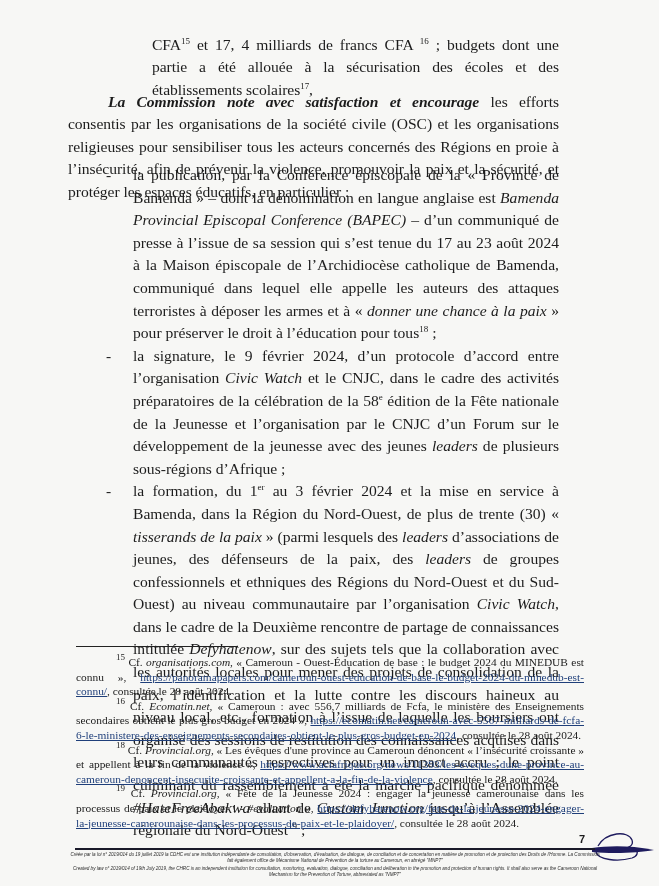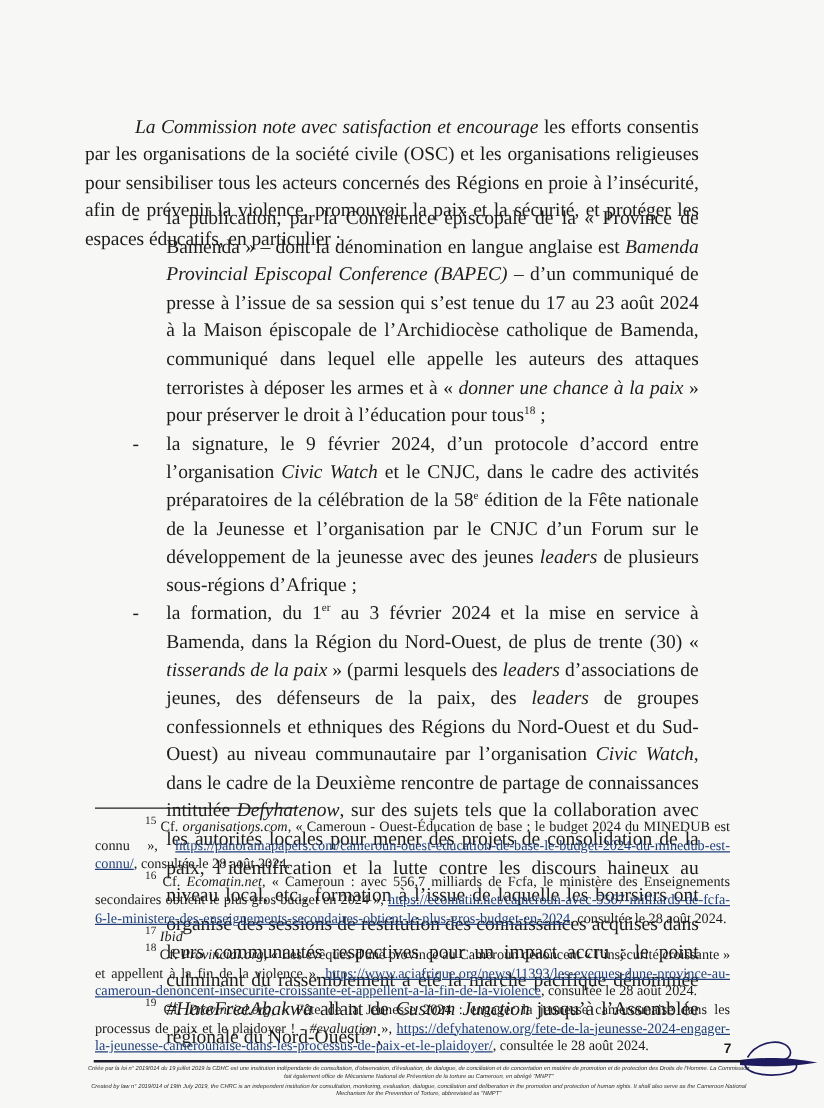--- a/index.html
+++ b/index.html
@@ -10,21 +10,21 @@
     color: #1c1c1c;
     position: relative;
   }
   .page { position: absolute; left: 0; top: 0; width: 659px; height: 886px; }
   .body-text {
     position: absolute; font-size: 15.6px; line-height: 22.6px;
     text-align: justify; letter-spacing: -0.05px;
   }
   #cont-para { left: 152px; top: 18px; width: 407px; }
   #commission-para { left: 68px; top: 75px; width: 491px; text-indent: 40px; }
-  #commission-para b { font-style: italic; font-weight: normal; }
+  #commission-para b { font-style: italic; font-weight: bold; }
   ul.bullets { position: absolute; left: 100px; top: 164px; width: 459px; margin: 0; padding: 0; list-style: none; }
   ul.bullets li { position: relative; padding-left: 33px; text-align: justify; font-size: 15.6px; line-height: 22.6px; margin: 0; }
   ul.bullets li .dash { position: absolute; left: 6px; top: 0; }
   sup { font-size: 9px; line-height: 0; vertical-align: 6px; }
   .fn-rule { position: absolute; left: 76px; top: 646px; width: 162px; border-top: 1.3px solid #222; }
   .footnotes {
     position: absolute; left: 76px; top: 655px; width: 508px;
     font-size: 11.4px; line-height: 14.6px; text-align: justify;
   }
   .footnotes p { margin: 0; text-indent: 40px; }
@@ -38,37 +38,37 @@
   }
   .footer-fr { top: 852px; }
   .footer-en { top: 866px; }
   .signature { position: absolute; left: 588px; top: 826px; width: 70px; height: 38px; }
 </style>
 </head>
 <body>
 
 <div class="page">
 
+  <p class="body-text" id="cont-para">CFA<sup>15</sup> et 17, 4 milliards de francs CFA <sup>16</sup> ; budgets dont une partie a été allouée à la sécurisation des écoles et des établissements scolaires<sup>17</sup>,</p>
 
   <p class="body-text" id="commission-para">
     <b>La Commission note avec satisfaction et encourage</b><span> les efforts consentis par les organisations de la société civile (OSC) et les organisations religieuses pour sensibiliser tous les acteurs concernés des Régions en proie à l’insécurité, afin de prévenir la violence, promouvoir la paix et la sécurité, et protéger les espaces éducatifs, en particulier :</span>
   </p>
 
   <ul class="bullets">
     <li><span class="dash">-</span><span>la publication, par la Conférence épiscopale de la « Province de Bamenda » – dont la dénomination en langue anglaise est <i>Bamenda Provincial Episcopal Conference (BAPEC)</i> – d’un communiqué de presse à l’issue de sa session qui s’est tenue du 17 au 23 août 2024 à la Maison épiscopale de l’Archidiocèse catholique de Bamenda, communiqué dans lequel elle appelle les auteurs des attaques terroristes à déposer les armes et à « <i>donner une chance à la paix</i> » pour préserver le droit à l’éducation pour tous<sup>18</sup> ;</span></li>
     <li><span class="dash">-</span><span>la signature, le 9 février 2024, d’un protocole d’accord entre l’organisation <i>Civic Watch</i> et le CNJC, dans le cadre des activités préparatoires de la célébration de la 58<sup>e</sup> édition de la Fête nationale de la Jeunesse et l’organisation par le CNJC d’un Forum sur le développement de la jeunesse avec des jeunes <i>leaders</i> de plusieurs sous-régions d’Afrique ;</span></li>
     <li><span class="dash">-</span><span>la formation, du 1<sup>er</sup> au 3 février 2024 et la mise en service à Bamenda, dans la Région du Nord-Ouest, de plus de trente (30) « <i>tisserands de la paix</i> » (parmi lesquels des <i>leaders</i> d’associations de jeunes, des défenseurs de la paix, des <i>leaders</i> de groupes confessionnels et ethniques des Régions du Nord-Ouest et du Sud-Ouest) au niveau communautaire par l’organisation <i>Civic Watch</i>, dans le cadre de la Deuxième rencontre de partage de connaissances intitulée <i>Defyhatenow</i>, sur des sujets tels que la collaboration avec les autorités locales pour mener des projets de consolidation de la paix, l’identification et la lutte contre les discours haineux au niveau local, etc., formation à l’issue de laquelle les boursiers ont organisé des sessions de restitution des connaissances acquises dans leurs communautés respectives pour un impact accru ; le point culminant du rassemblement a été la marche pacifique dénommée <i>#HateFreeAbakwa</i> allant de <i>Custom Junction</i> jusqu’à l’Assemblée régionale du Nord-Ouest<sup>19</sup> ;</span></li>
   </ul>
 
   <div class="fn-rule"></div>
 
   <div class="footnotes">
     <p><sup>15</sup><span> Cf. <i>organisations.com</i>, « Cameroun - Ouest-Éducation de base : le budget 2024 du MINEDUB est connu », <a>https://panoramapapers.com/cameroun-ouest-education-de-base-le-budget-2024-du-minedub-est-connu/</a>, consultée le 28 août 2024.</span></p>
     <p><sup>16</sup><span> Cf. <i>Ecomatin.net</i>, « Cameroun : avec 556,7 milliards de Fcfa, le ministère des Enseignements secondaires obtient le plus gros budget en 2024 », <a>https://ecomatin.net/cameroun-avec-5567-milliards-de-fcfa-6-le-ministere-des-enseignements-secondaires-obtient-le-plus-gros-budget-en-2024</a>, consultée le 28 août 2024.</span></p>
-    <p><sup>17</sup><span> <i>Ibid</i></span></p>
     <p><sup>18</sup><span> Cf. <i>Provincial.org</i>, « Les évêques d'une province au Cameroun dénoncent « l’insécurité croissante » et appellent à la fin de la violence », <a>https://www.aciafrique.org/news/11393/les-eveques-dune-province-au-cameroun-denoncent-insecurite-croissante-et-appellent-a-la-fin-de-la-violence</a>, consultée le 28 août 2024.</span></p>
     <p><sup>19</sup><span> Cf. <i>Provincial.org</i>, « Fête de la Jeunesse 2024 : engager la jeunesse camerounaise dans les processus de paix et le plaidoyer ! - <i>#evaluation</i> », <a>https://defyhatenow.org/fete-de-la-jeunesse-2024-engager-la-jeunesse-camerounaise-dans-les-processus-de-paix-et-le-plaidoyer/</a>, consultée le 28 août 2024.</span></p>
   </div>
 
   <div class="page-number">7</div>
 
   <svg class="signature" viewBox="0 0 70 38">
     <path d="M4 22 C 20 20, 40 19, 66 24 C 50 27, 25 28, 4 26 Z" fill="#1e1b5e"></path>
     <path d="M10 20 C 18 6, 40 4, 44 14 C 46 20, 40 22, 36 22" fill="none" stroke="#1e1b5e" stroke-width="1.3"></path>
     <path d="M8 26 C 10 34, 30 36, 44 32 C 50 30, 50 26, 48 24" fill="none" stroke="#1e1b5e" stroke-width="1.3"></path>

